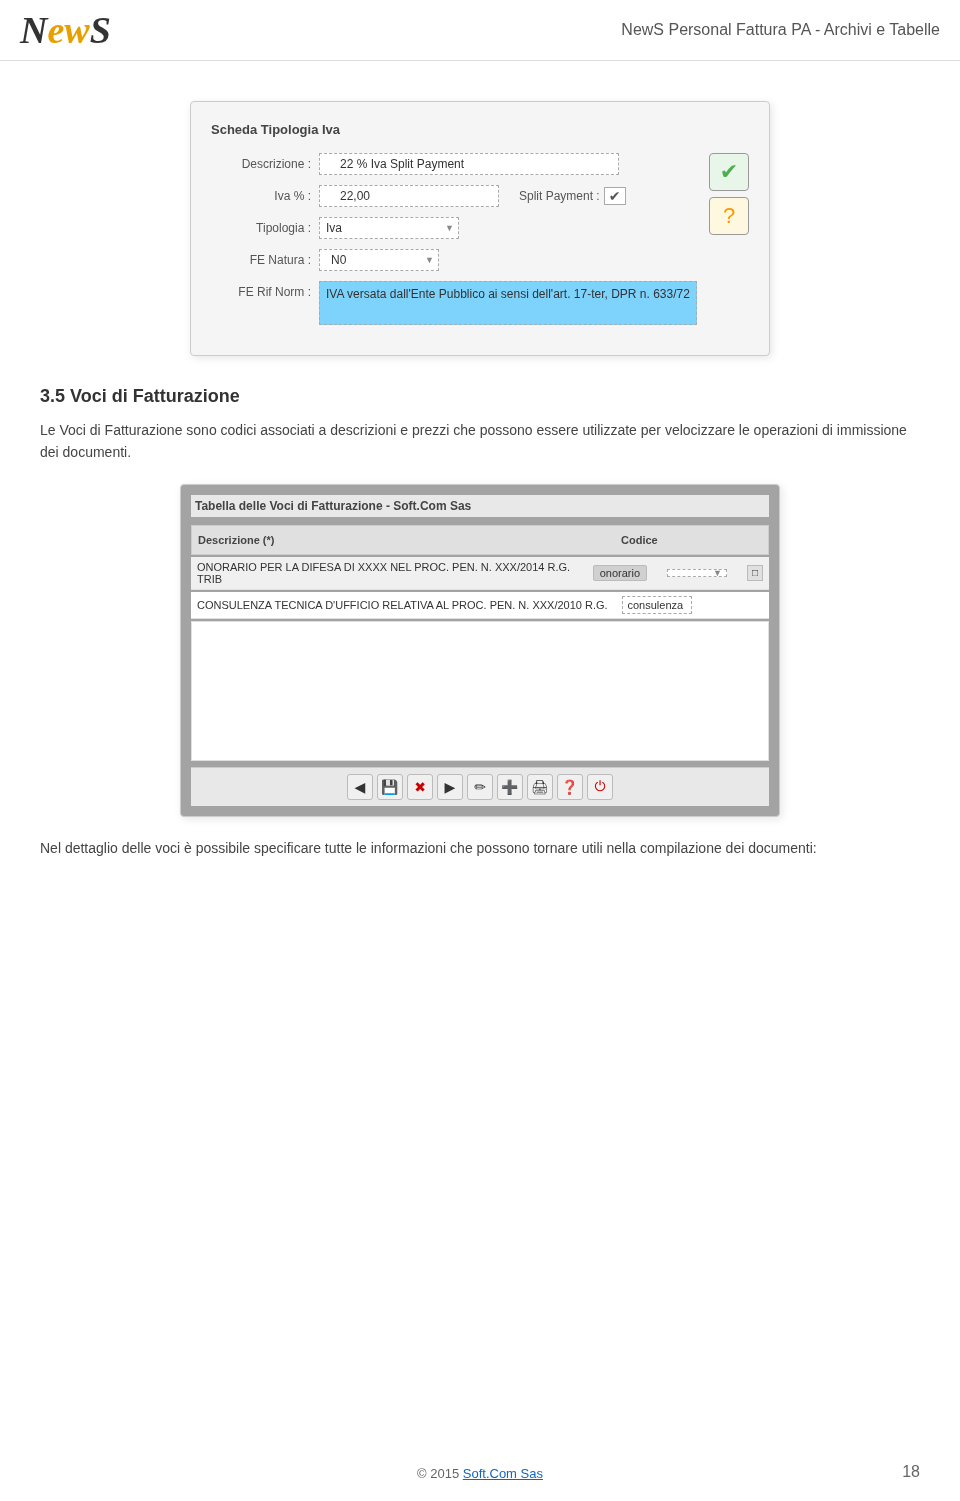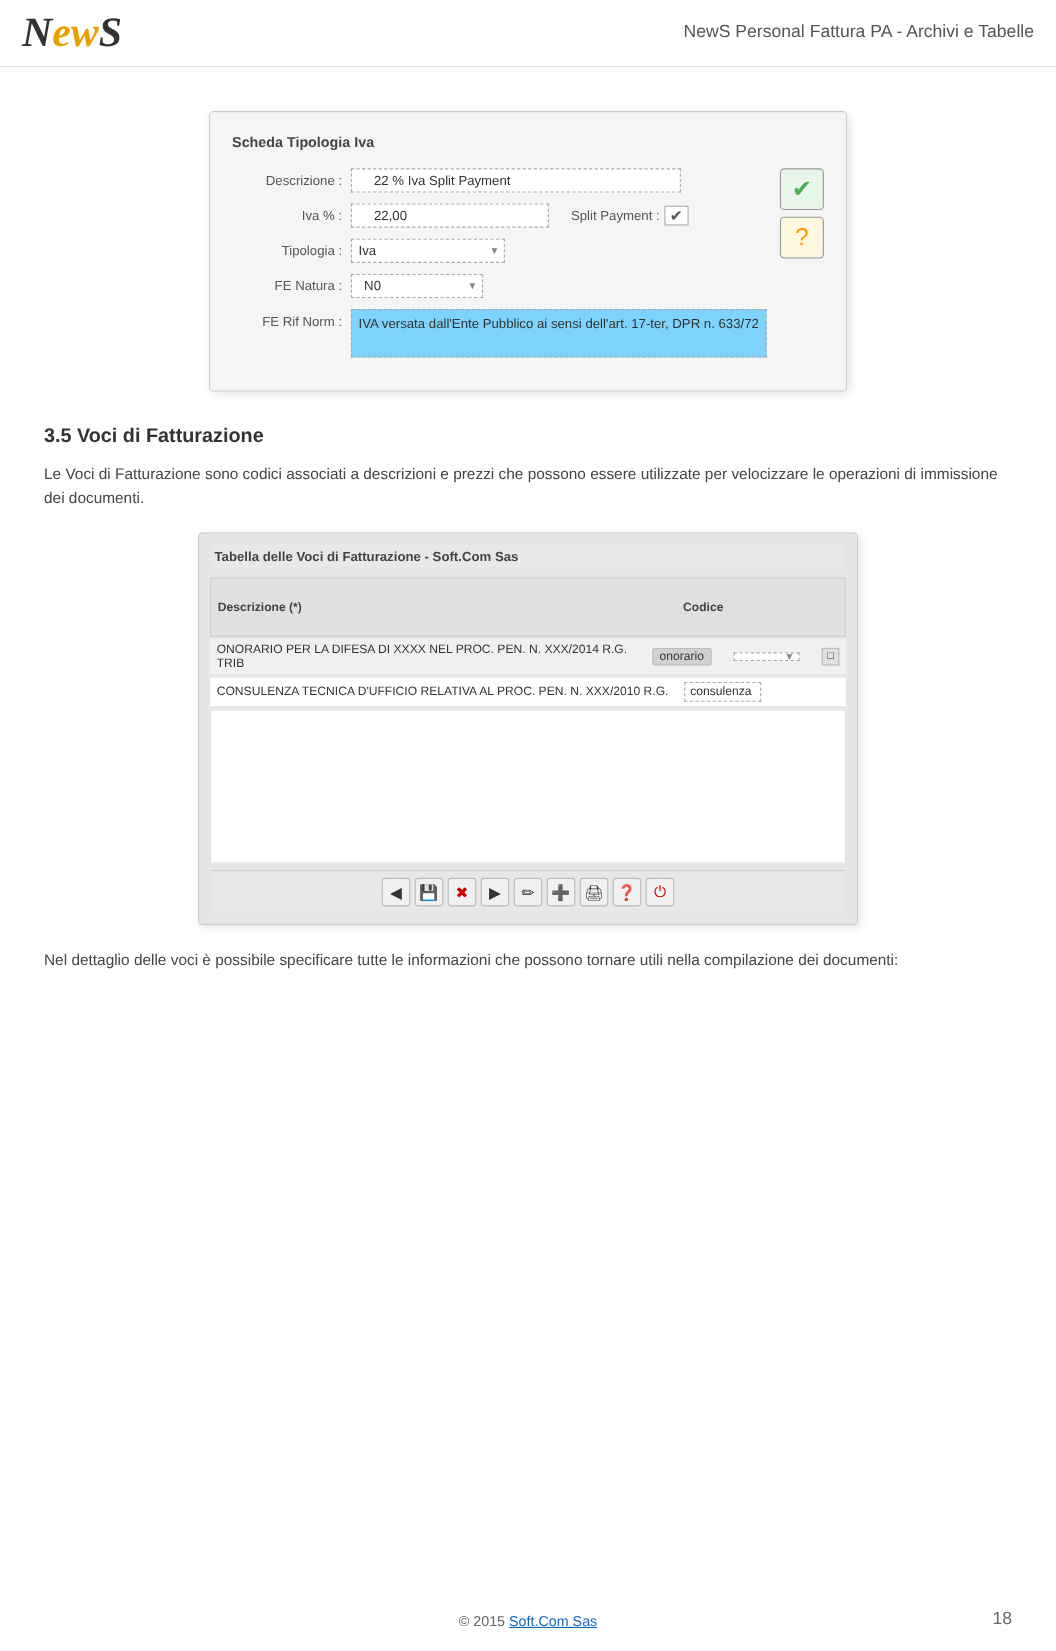--- a/index.html
+++ b/index.html
@@ -178,38 +178,38 @@
       font-size: 14px;
       color: #444;
       line-height: 1.6;
       margin-bottom: 20px;
     }
 
     
     .table-dialog {
       border: 1px solid #ccc;
       border-radius: 4px;
-      background: #e5e5e5;
+      background: #a3a3a3;
       padding: 10px;
       margin: 10px auto;
       width: 600px;
       box-shadow: 2px 2px 8px rgba(0,0,0,0.1);
     }
     .table-dialog-title {
       font-size: 12px;
       font-weight: bold;
       color: #444;
       margin-bottom: 8px;
       padding: 4px;
       background: #e8e8e8;
     }
     .table-header-row {
       display: flex;
       background: #e0e0e0;
-      padding: 20px 6px;
+      padding: 8px 6px;
       font-size: 11px;
       font-weight: bold;
       color: #444;
       border: 1px solid #ccc;
       margin-bottom: 2px;
     }
     .table-col-desc {
       flex: 3;
       font-size: 11px;
     }

